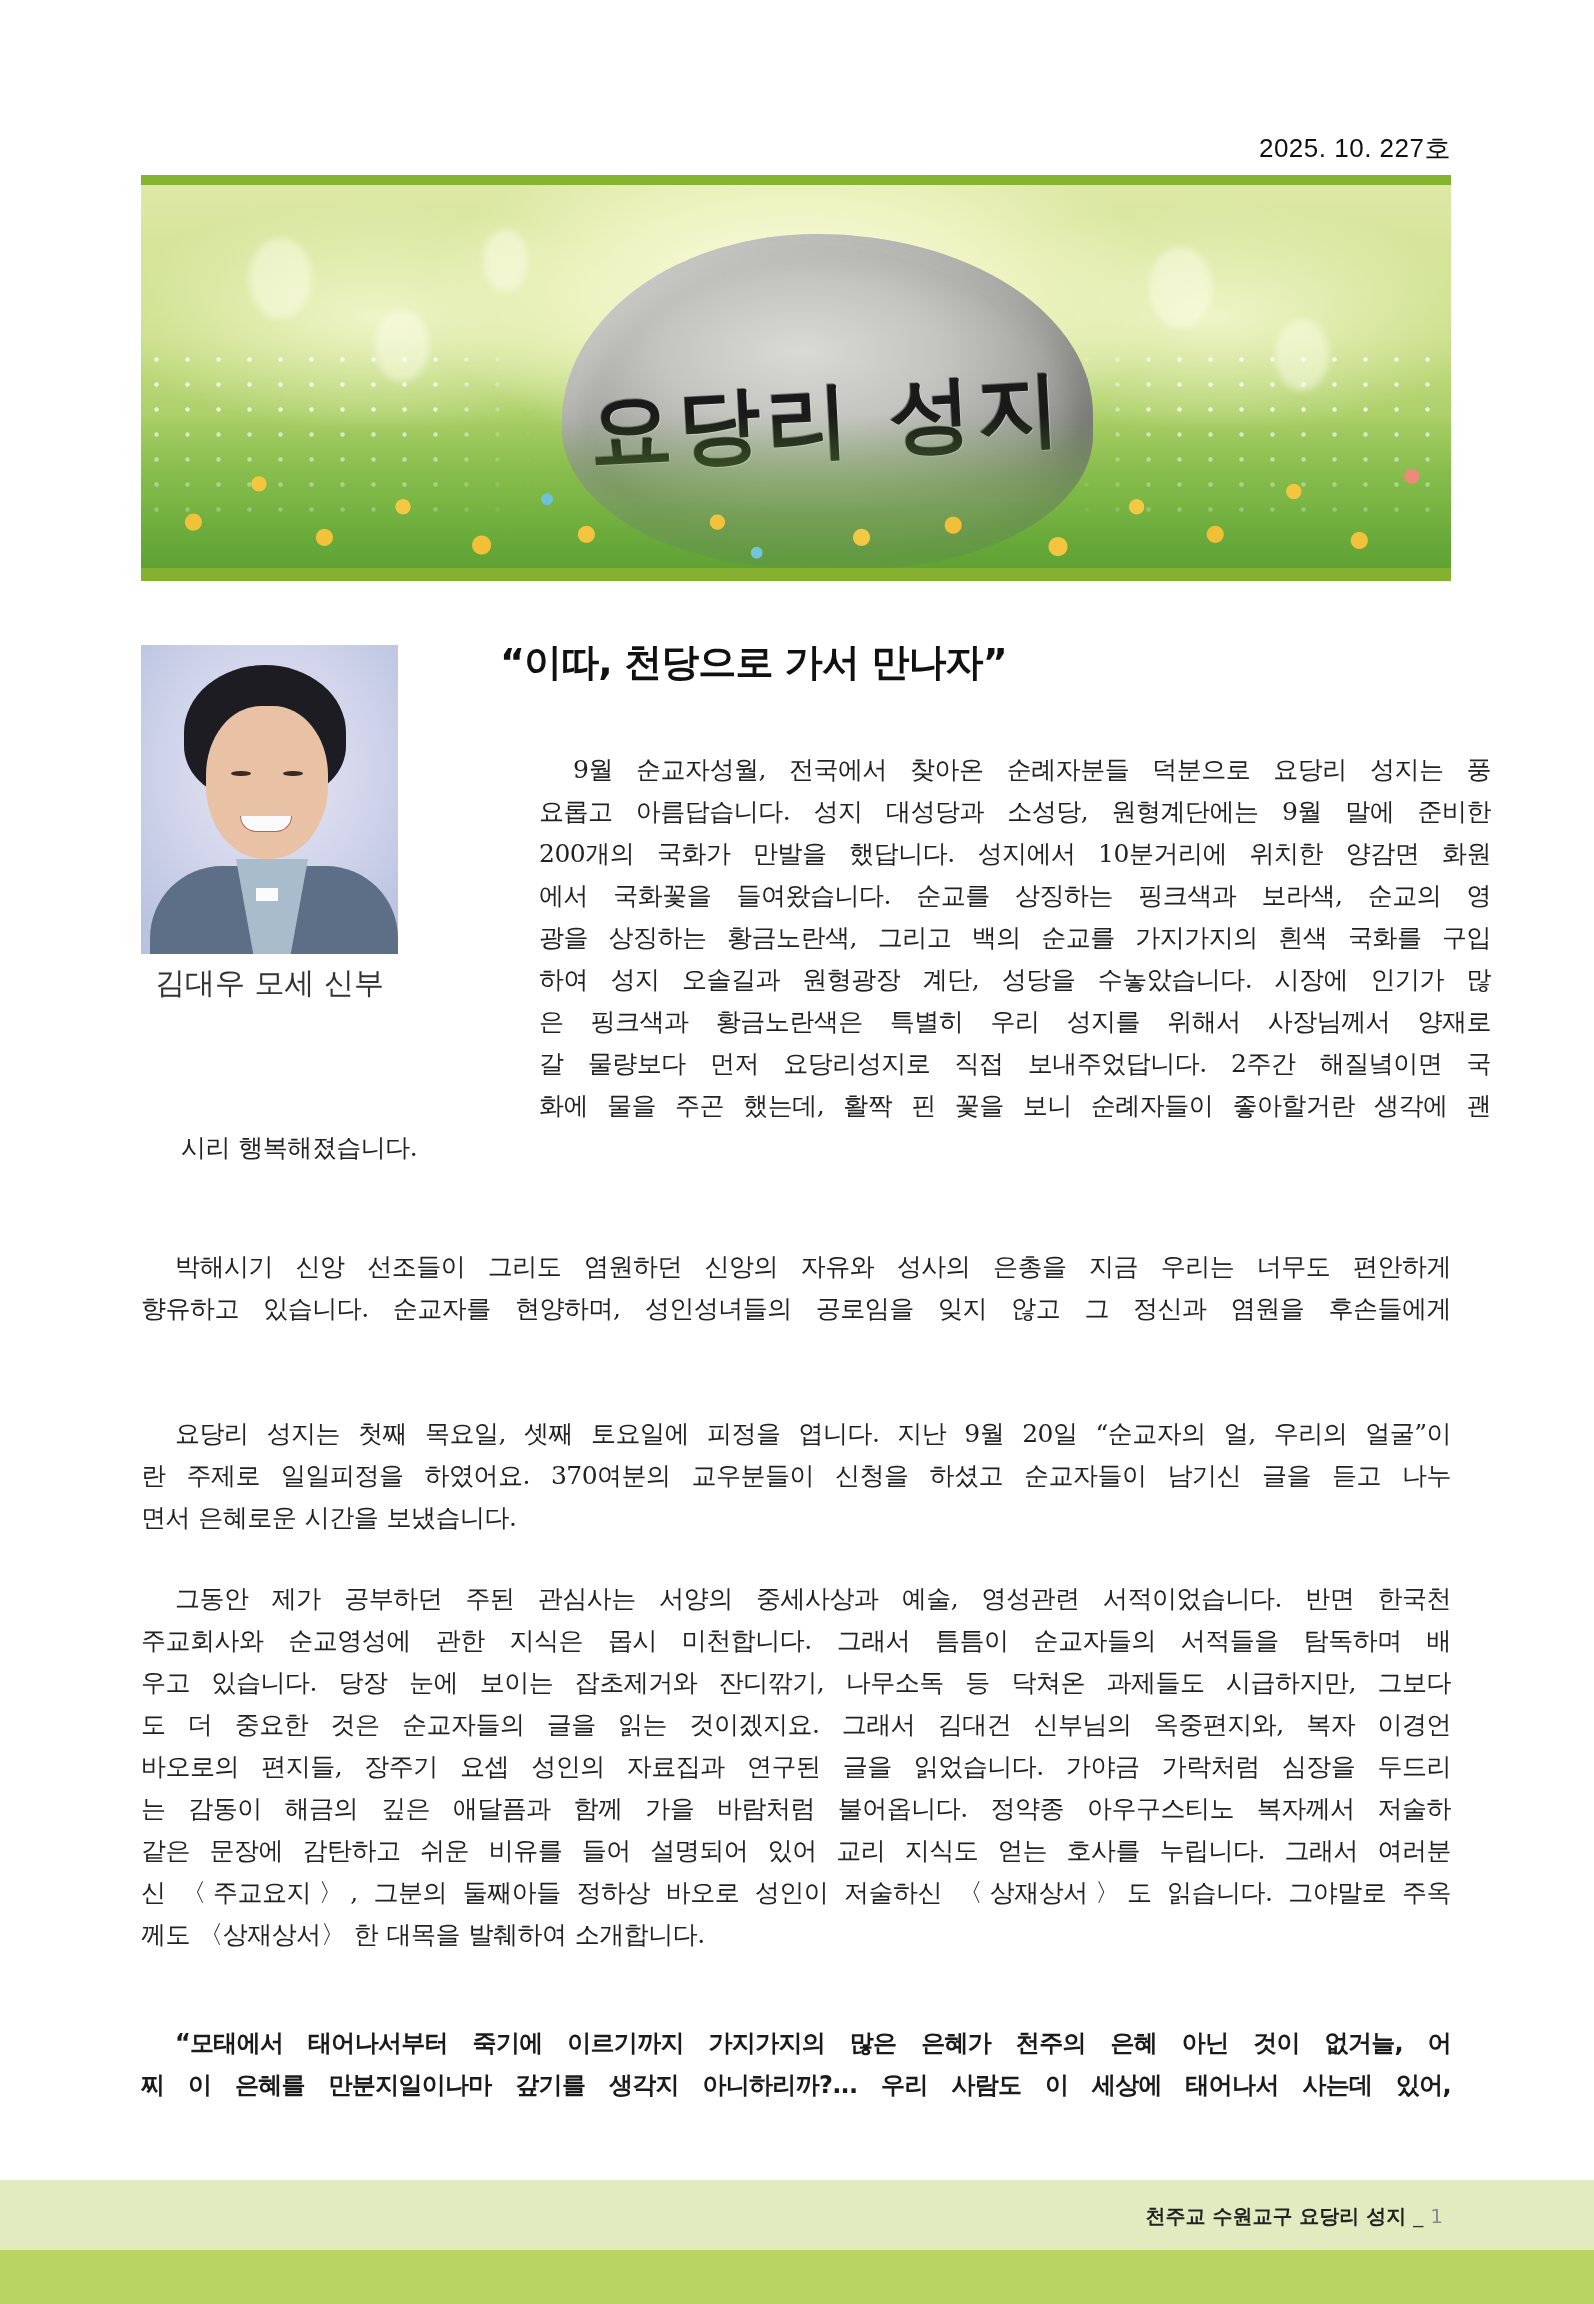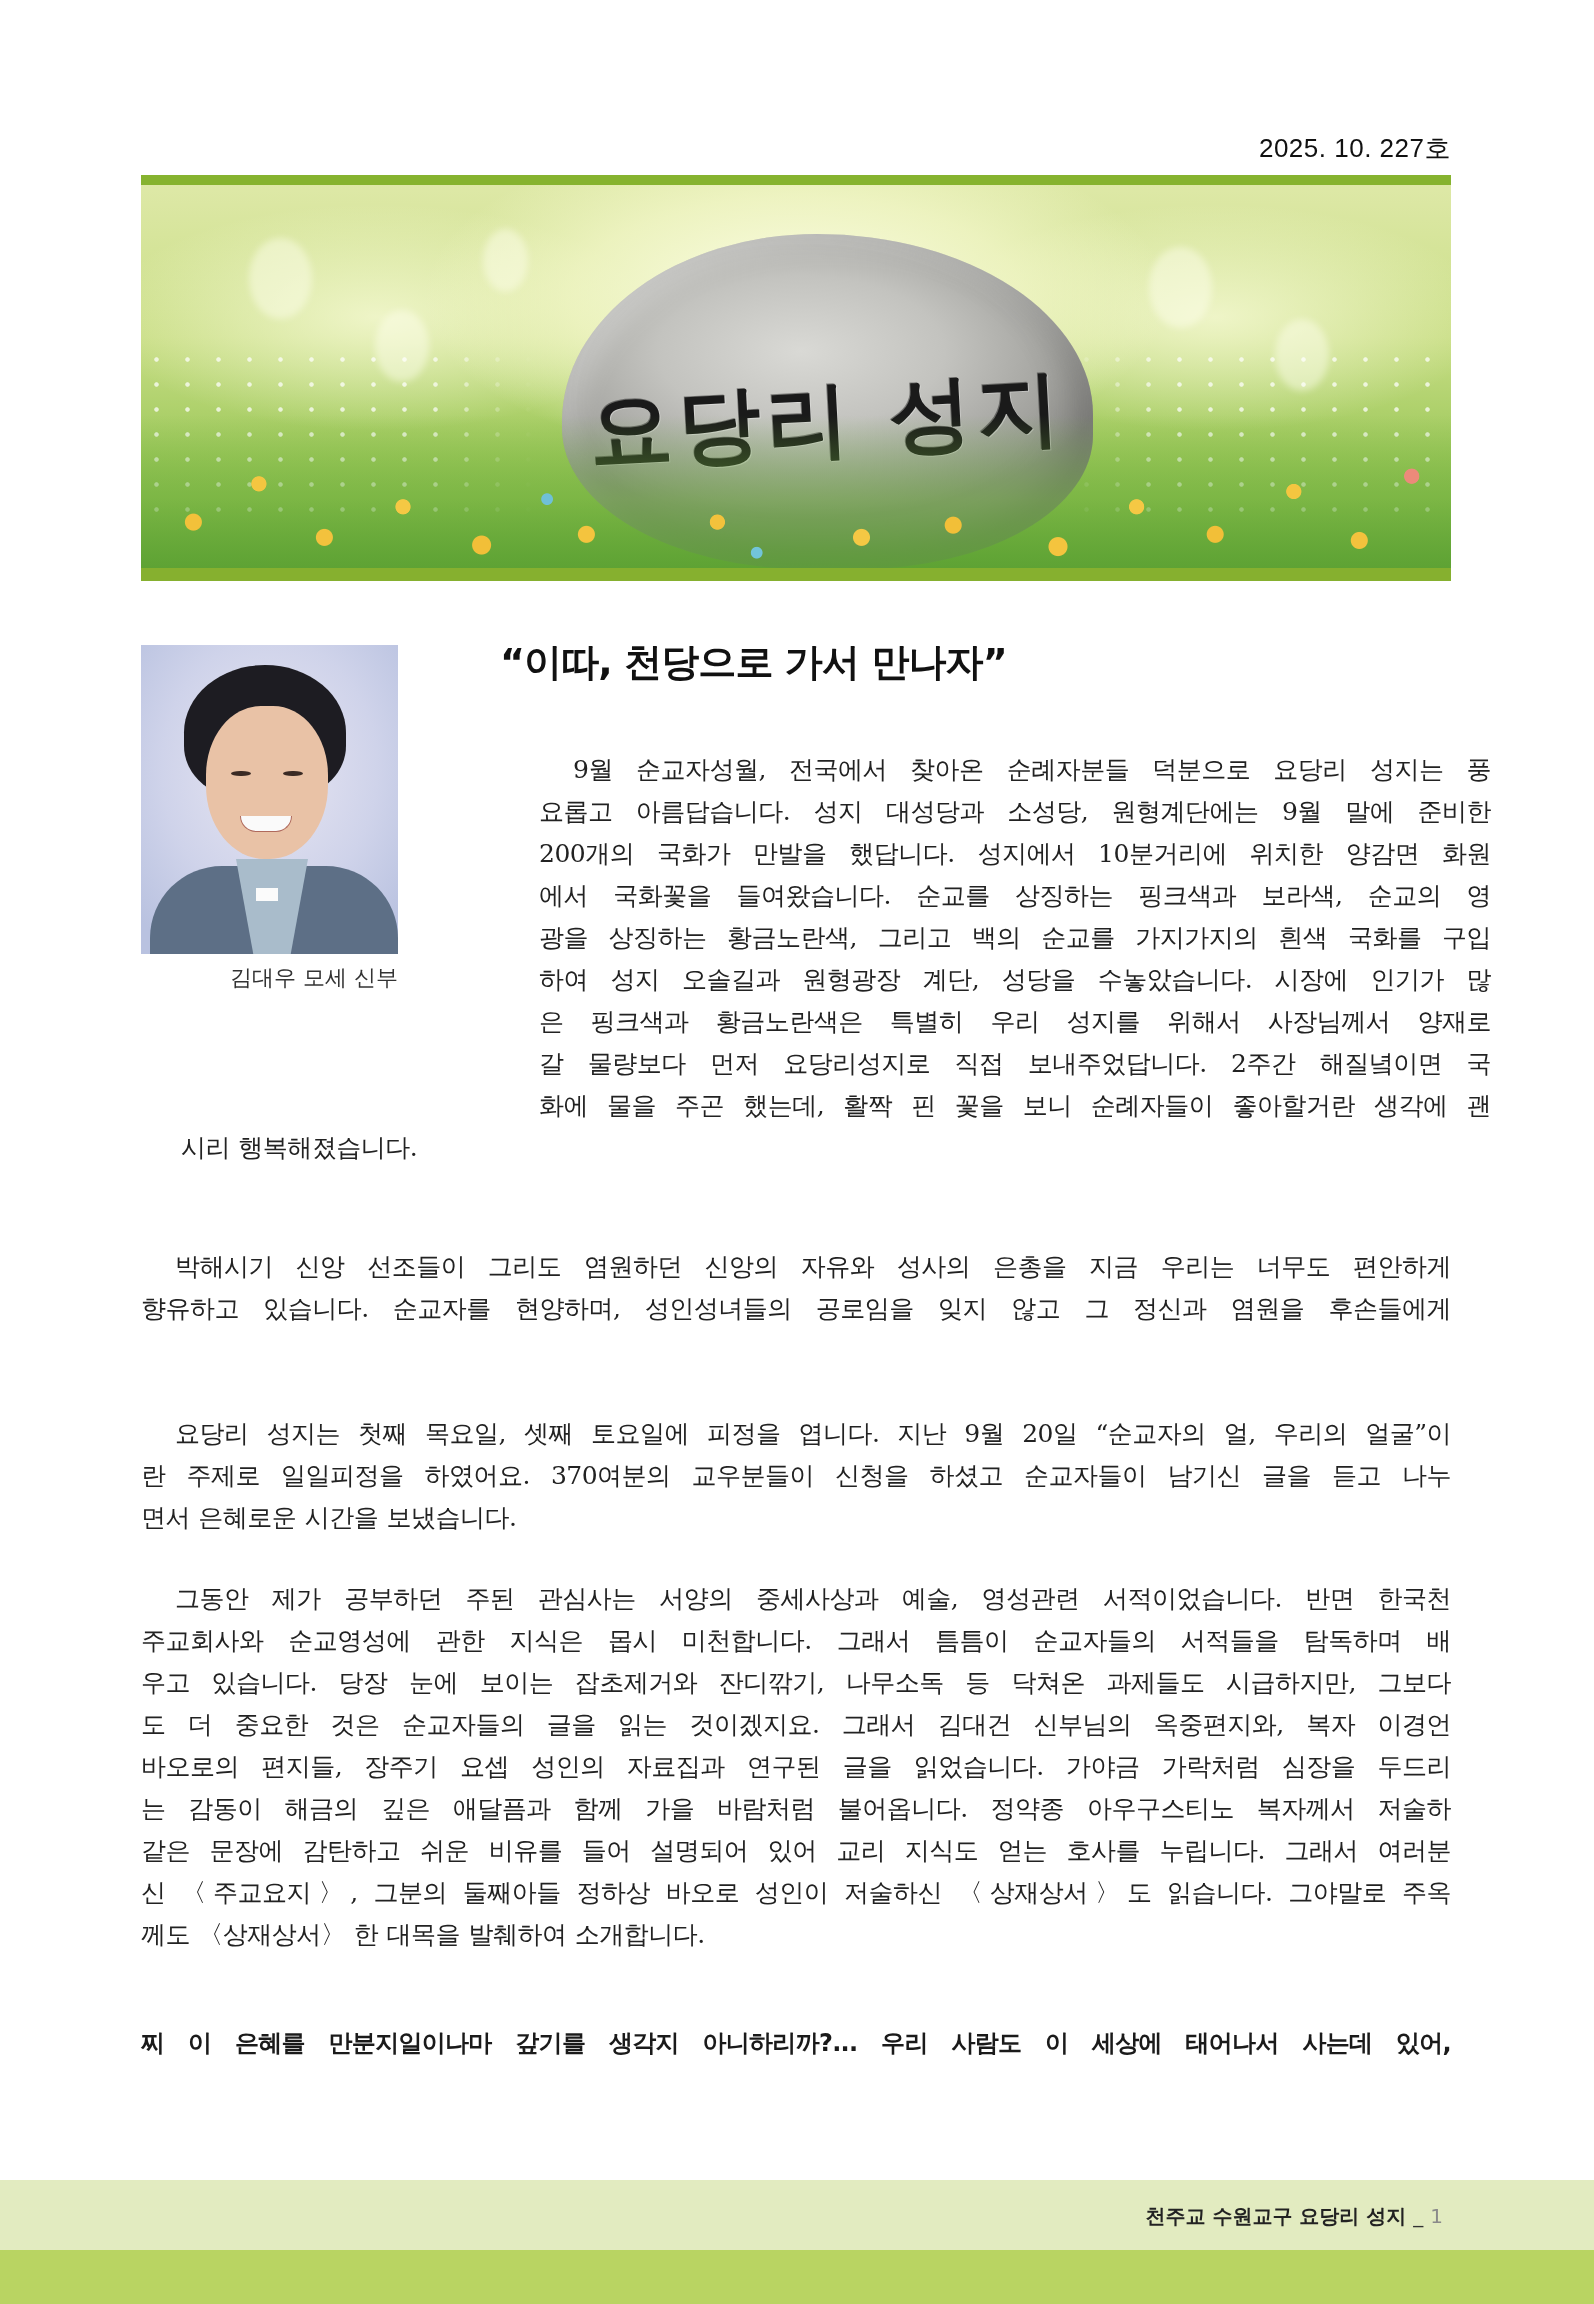--- a/index.html
+++ b/index.html
@@ -76,22 +76,22 @@
       background: radial-gradient(ellipse 70% 70% at 50% 40%, #e8e6f2 0%, #cfd3ea 60%, #b9c2e0 100%);
     }
     .photo-hair { position: absolute; left: 43px; top: 20px; width: 162px; height: 135px; border-radius: 50% 50% 40% 40%; background: #1d1c22; }
     .photo-face { position: absolute; left: 65px; top: 61px; width: 122px; height: 153px; border-radius: 45% 45% 48% 48%; background: #e9c2a6; }
     .photo-smile { position: absolute; left: 99px; top: 171px; width: 52px; height: 16px; border-radius: 0 0 27px 27px; background: #fafafa; border: 1.8px solid #b06a5c; border-top: none; }
     .photo-eye { position: absolute; top: 126px; width: 20px; height: 5.4px; border-radius: 50%; background: #3a2a24; }
     .photo-jacket { position: absolute; left: 9px; top: 221px; width: 248px; height: 108px; border-radius: 72px 72px 0 0; background: #5d6f86; }
     .photo-shirt { position: absolute; left: 95px; top: 214px; width: 72px; height: 99px; background: #a9bccb; clip-path: polygon(0 0, 100% 0, 75% 100%, 25% 100%); }
     .photo-collar { position: absolute; left: 115px; top: 243px; width: 21.6px; height: 12.6px; background: #fbfbfb; }
     .author-caption {
-      position: absolute; left: 141px; top: 963px; width: 257px; text-align: right;
-      font-family: "DejaVu Sans", "Liberation Sans", sans-serif; font-size: 22px; color: #333;
+      position: absolute; left: 141px; top: 963px; width: 257px; text-align: center;
+      font-family: "DejaVu Sans", "Liberation Sans", sans-serif; font-size: 30px; color: #333;
     }
 
     
     .article-title {
       position: absolute; left: 500px; top: 637px;
       font-family: "DejaVu Sans", "Liberation Sans", sans-serif;
       font-weight: bold; font-size: 38px; letter-spacing: -0.9px; color: #111;
     }
     .body-text {
       position: absolute; left: 141px; width: 1310px;
@@ -182,20 +182,21 @@
   <span class="line">우고 있습니다. 당장 눈에 보이는 잡초제거와 잔디깎기, 나무소독 등 닥쳐온 과제들도 시급하지만, 그보다</span>
   <span class="line">도 더 중요한 것은 순교자들의 글을 읽는 것이겠지요. 그래서 김대건 신부님의 옥중편지와, 복자 이경언</span>
   <span class="line">바오로의 편지들, 장주기 요셉 성인의 자료집과 연구된 글을 읽었습니다. 가야금 가락처럼 심장을 두드리</span>
   <span class="line">는 감동이 해금의 깊은 애달픔과 함께 가을 바람처럼 불어옵니다. 정약종 아우구스티노 복자께서 저술하</span>
   <span class="line">같은 문장에 감탄하고 쉬운 비유를 들어 설명되어 있어 교리 지식도 얻는 호사를 누립니다. 그래서 여러분</span>
   <span class="line">신 〈주교요지〉, 그분의 둘째아들 정하상 바오로 성인이 저술하신 〈상재상서〉도 읽습니다. 그야말로 주옥</span>
   <span class="line last">께도 〈상재상서〉 한 대목을 발췌하여 소개합니다.</span>
 </div>
 
 <div class="body-text p5">
+  <span class="line indent">“모태에서 태어나서부터 죽기에 이르기까지 가지가지의 많은 은혜가 천주의 은혜 아닌 것이 없거늘, 어</span>
   <span class="line">찌 이 은혜를 만분지일이나마 갚기를 생각지 아니하리까?... 우리 사람도 이 세상에 태어나서 사는데 있어,</span>
 </div>
 
 <div class="footer-band"></div>
 <div class="footer-bottom"></div>
 <div class="footer-text">
   <span>천주교 수원교구 요당리 성지</span>
   <span class="sep">_</span>
   <span class="page">1</span>
 </div>

